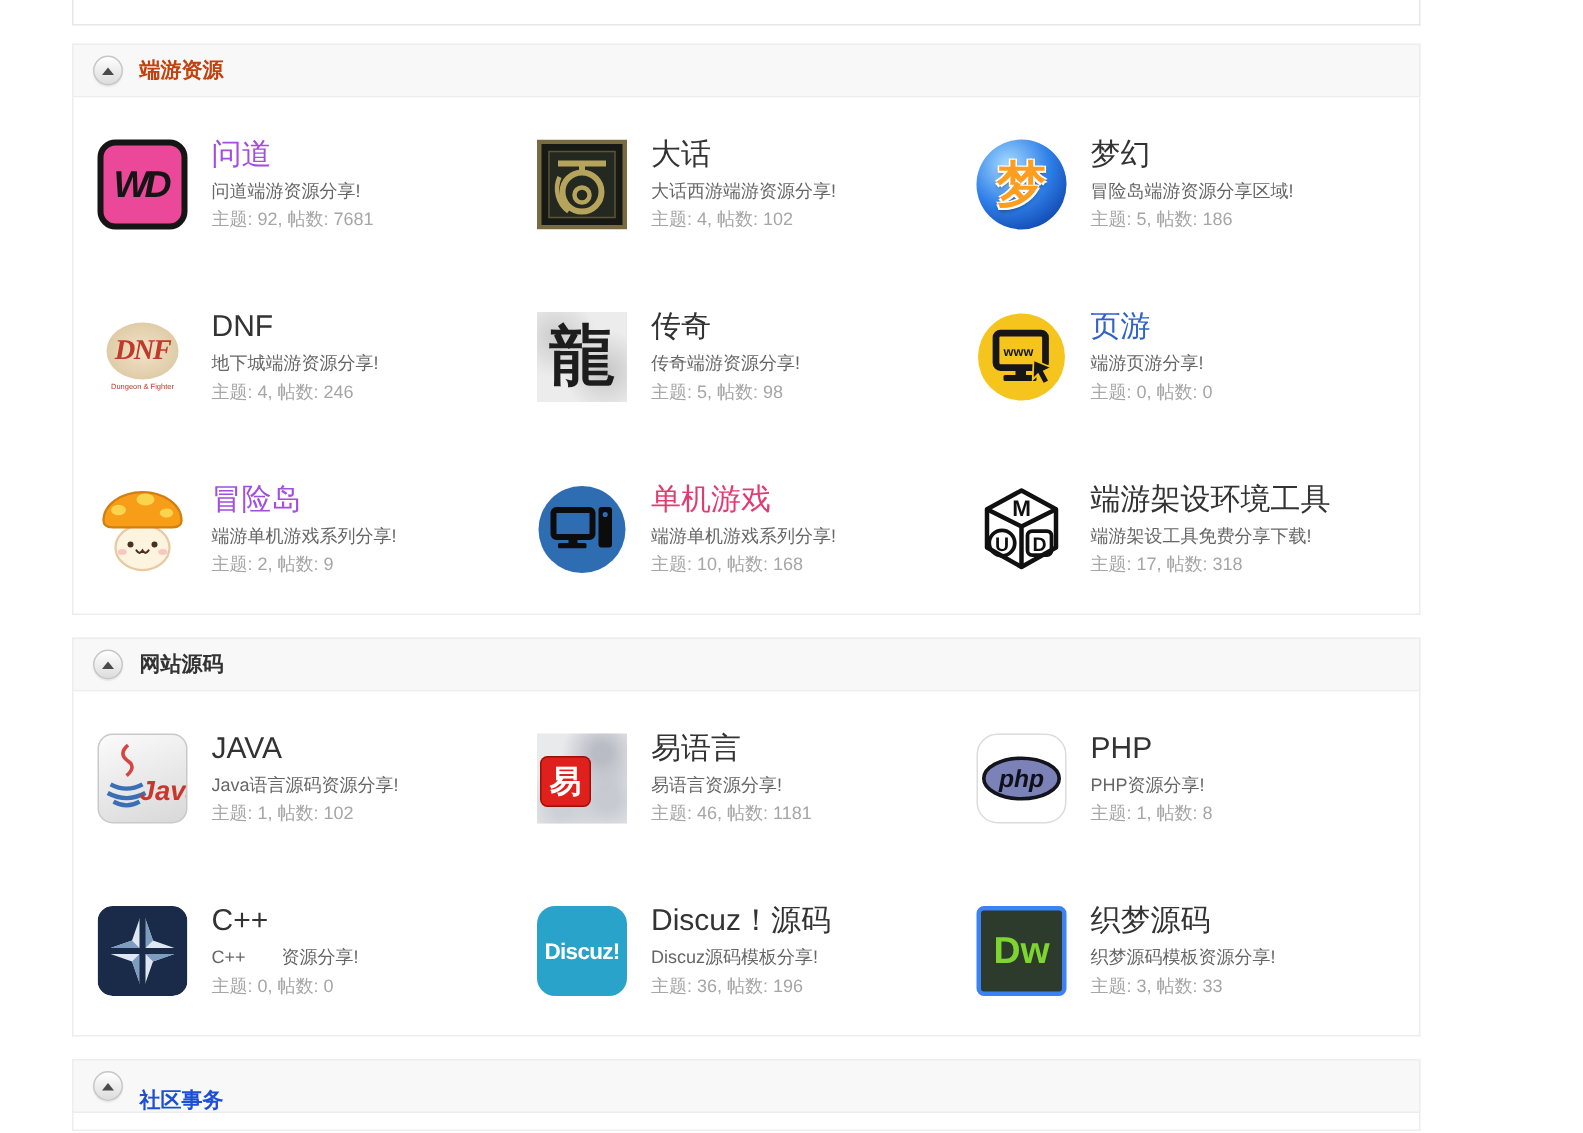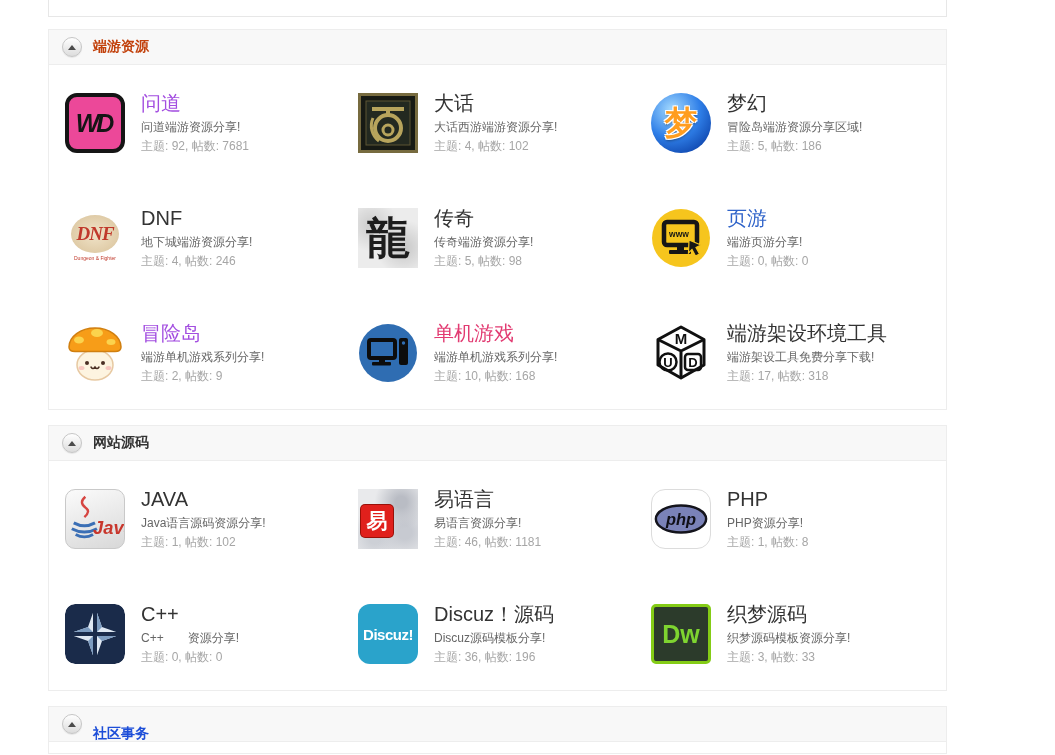--- a/index.html
+++ b/index.html
@@ -106,21 +106,21 @@
   .ic-java {
     background:linear-gradient(160deg,#fbfbfb,#d8d8d8);
     border:1px solid #c9c9c9; border-radius:10px;
   }
   .ic-php { background:#fff; border:1px solid #dcdcdc; border-radius:14px; }
   .ic-discuz {
     background:#2aa3cb; border-radius:12px;
     color:#fff; font-weight:bold; font-size:15px; letter-spacing:-0.5px;
   }
   .ic-dw {
-    background:#2c3b2b; border:3px solid #84cc16; border-radius:5px;
+    background:#2c3b2b; border:3px solid #3b82f6; border-radius:5px;
     color:#7ed430; font-weight:bold; font-size:25px;
   }
   .ic-cpp { border-radius:10px; overflow:hidden; }
 </style>
 </head>
 <body>
 
 <div class="wrap">
 
   <div class="top-partial"></div>

